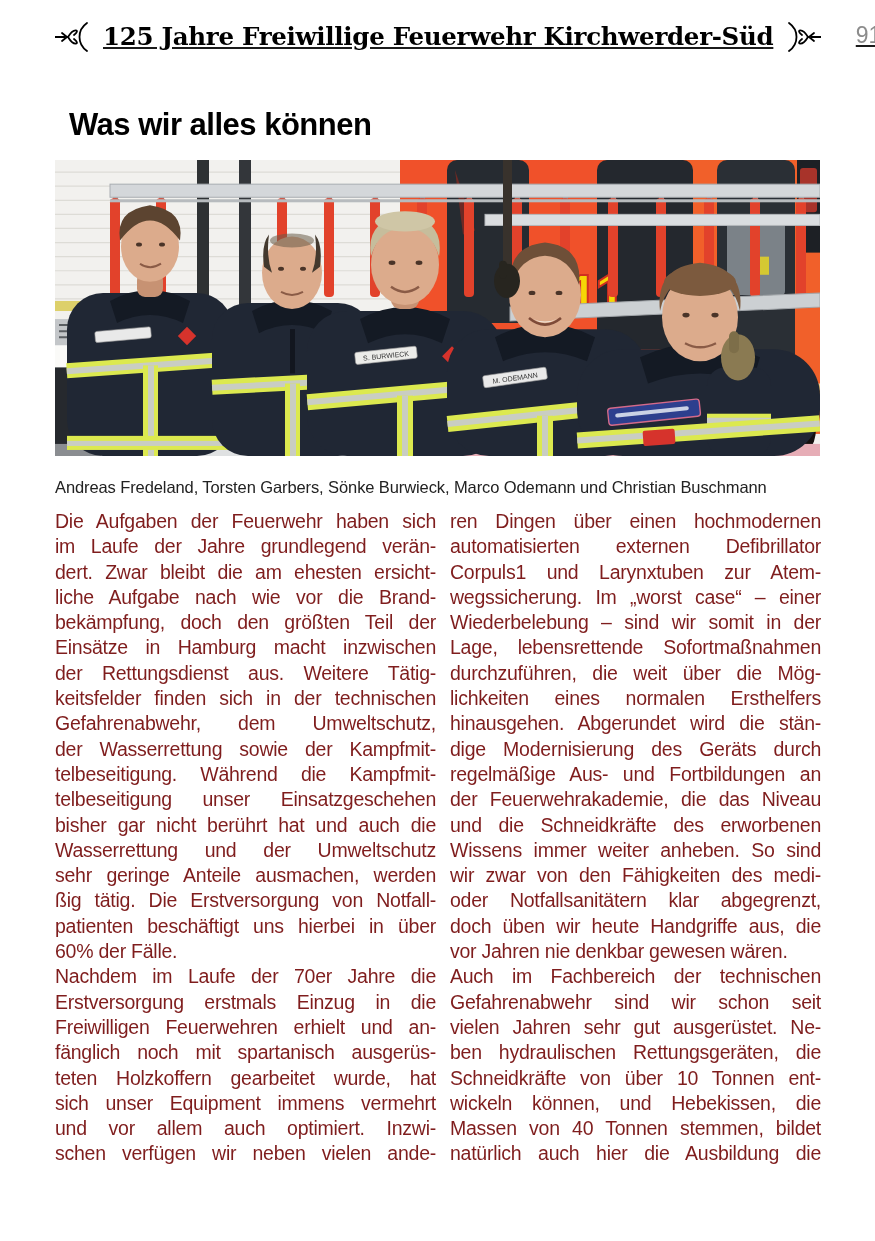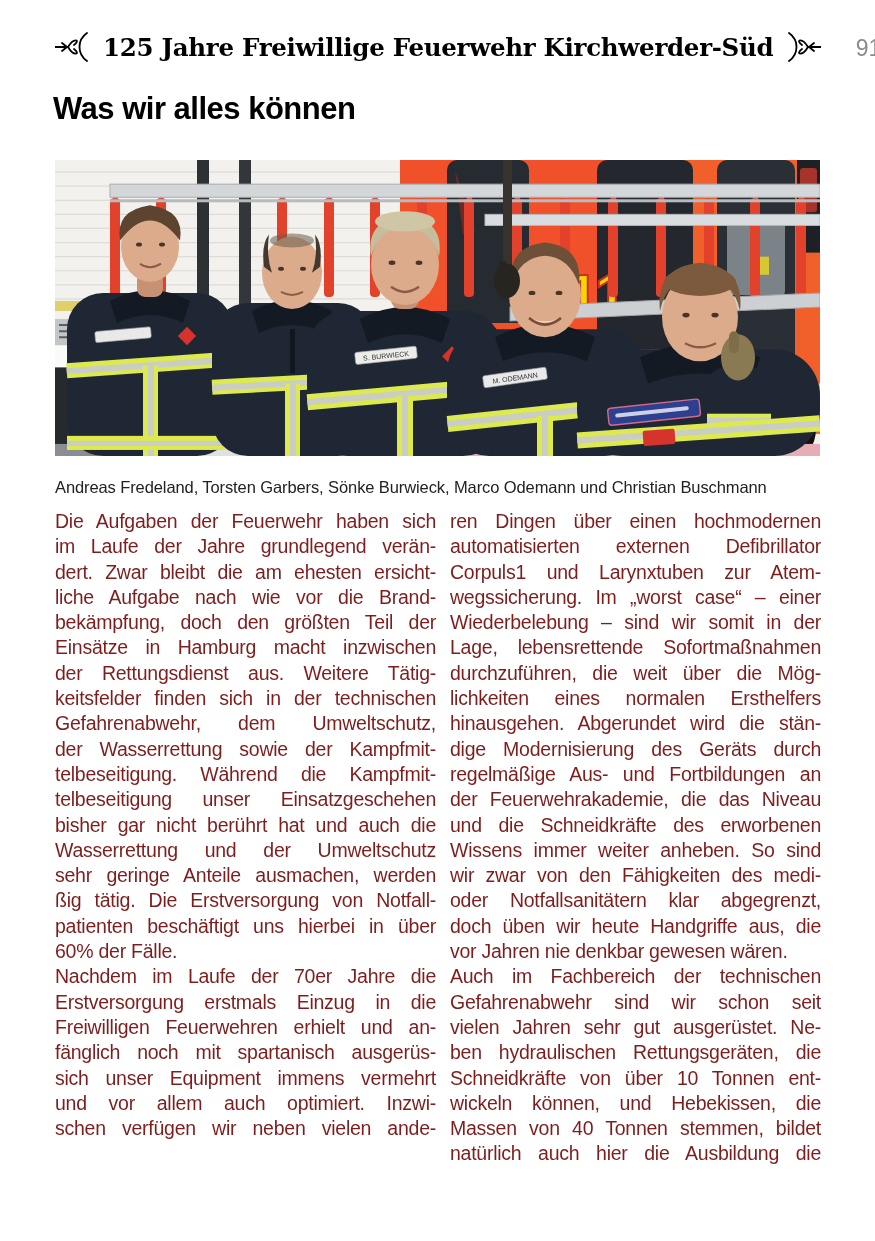--- a/index.html
+++ b/index.html
@@ -1,30 +1,30 @@
 <!DOCTYPE html>
 <html lang="de" style="--page-bg: #ffffff; --page-number-gray: #8c8c8c; --truck-orange: #f0512a; --jacket-navy: #20273400; --jacket: #202734; --stripe-yellow: #dce94f; --stripe-silver: #c9cdc3; --patch-red: #d6332c; --skin: #dcab8c;"><head>
 <meta charset="utf-8">
 <style>
   html,body{margin:0;padding:0;background:#ffffff;}
   .page{position:relative;width:875px;height:1241px;background:var(--page-bg,#fff);
         font-family:"Liberation Sans",sans-serif;overflow:hidden;color:#1b1b1b;}
 
   
   .page-header{position:absolute;left:55px;top:22px;width:765px;height:40px;
-               display:flex;align-items:flex-end;}
+               display:flex;align-items:flex-start;text-decoration:underline;}
   .h-rule{flex:1;height:3px;background:#000;}
   .header-title{white-space:nowrap;margin:0 14px;font-family:"DejaVu Serif",serif;
                 font-weight:700;font-size:24.5px;letter-spacing:-0.3px;color:#000;}
   .ornament{flex:none;}
   .page-number{flex:none;width:44px;text-align:right;margin-left:16px;
                font-size:23px;color:var(--page-number-gray,#8c8c8c);}
 
   
-  .heading{position:absolute;left:53px;top:91px;margin:0;font-size:31px;
+  .heading{position:absolute;left:53px;top:91px;margin:16px;font-size:31px;
            font-weight:700;letter-spacing:-0.5px;color:#000;}
 
   
   .photo{position:absolute;left:55px;top:160px;width:765px;height:296px;margin:0;}
   .photo svg{display:block;width:765px;height:296px;}
 
   .caption{position:absolute;left:55px;top:478px;width:765px;font-size:16.5px;
            letter-spacing:-0.1px;color:#222;}
 
   
@@ -291,20 +291,21 @@
       <div class="line">bisher gar nicht berührt hat und auch die</div>
       <div class="line">Wasserrettung und der Umweltschutz</div>
       <div class="line">sehr geringe Anteile ausmachen, werden</div>
       <div class="line">ßig tätig. Die Erstversorgung von Notfall-</div>
       <div class="line">patienten beschäftigt uns hierbei in über</div>
       <div class="line para-end">60% der Fälle.</div>
       <div class="line">Nachdem im Laufe der 70er Jahre die</div>
       <div class="line">Erstversorgung erstmals Einzug in die</div>
       <div class="line">Freiwilligen Feuerwehren erhielt und an-</div>
       <div class="line">fänglich noch mit spartanisch ausgerüs-</div>
+      <div class="line">teten Holzkoffern gearbeitet wurde, hat</div>
       <div class="line">sich unser Equipment immens vermehrt</div>
       <div class="line">und vor allem auch optimiert. Inzwi-</div>
       <div class="line">schen verfügen wir neben vielen ande-</div>
     </div>
   <div id="col-right" class="col">
       <div class="line">ren Dingen über einen hochmodernen</div>
       <div class="line">automatisierten externen Defibrillator</div>
       <div class="line">Corpuls1 und Larynxtuben zur Atem-</div>
       <div class="line">wegssicherung. Im „worst case“ – einer</div>
       <div class="line">Wiederbelebung – sind wir somit in der</div>

